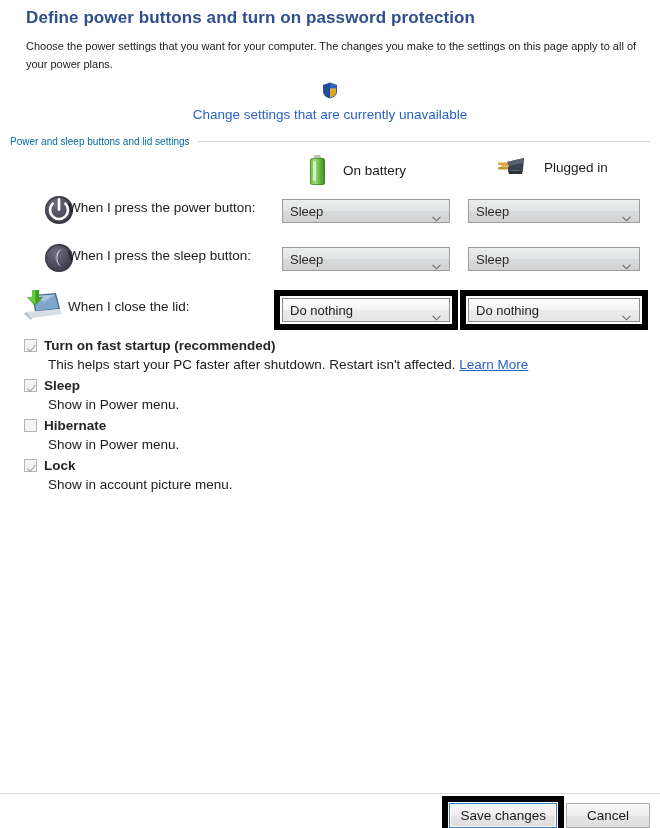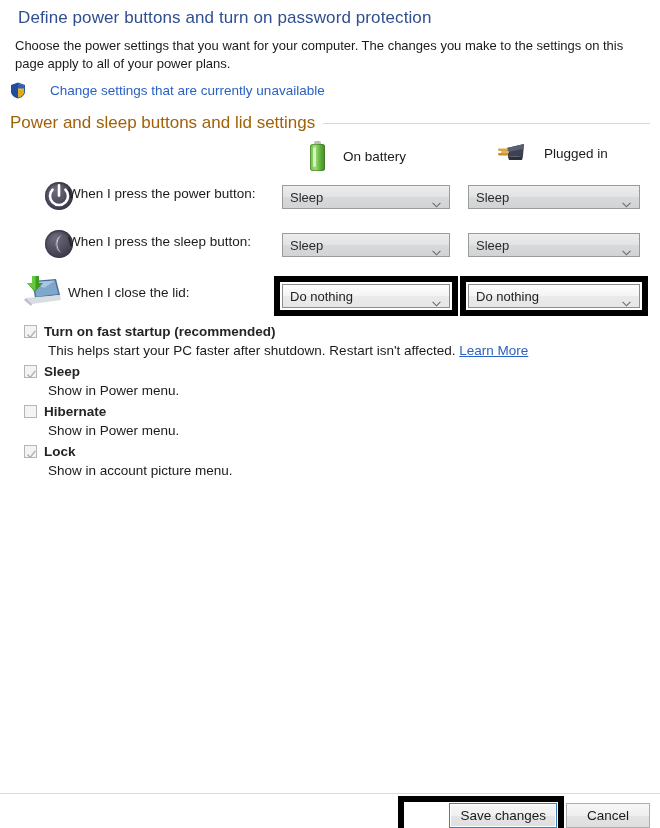--- a/index.html
+++ b/index.html
@@ -22,37 +22,38 @@
     height: 828px;
     box-sizing: border-box;
     padding: 0 10px;
   }
 
   
   .page-title {
     color: #2f4f8f;
     font-size: 17px;
     line-height: 21px;
-    margin: 7px 0 0 8px;
-    font-weight: 400;
+    margin: 7px 0 0 16px;
+    font-weight: 700;
     letter-spacing: 0.1px;
   }
   .intro {
-    font-size: 13px;
+    font-size: 11px;
     line-height: 18px;
-    margin: 9px 0 0 5px;
+    margin: 9px 0 0 16px;
     color: #1b1b1b;
     max-width: 640px;
   }
 
   .uac-row {
     display: flex;
     align-items: center;
     margin-top: 9px;
-    gap: 24px;
+    gap: 8px;
+    flex-direction: column;
   }
   .shield {
     width: 16px;
     height: 17px;
     flex: 0 0 auto;
     position: relative;
   }
   .link {
     color: #2a61c4;
     font-size: 13.5px;
@@ -62,22 +63,22 @@
   .link.underlined { text-decoration: underline; }
 
   
   .group-head {
     display: flex;
     align-items: center;
     gap: 8px;
     margin-top: 14px;
   }
   .group-head .gh-text {
-    font-size: 17px;
-    color: #a16207;
+    font-size: 10px;
+    color: #0369a1;
     white-space: nowrap;
   }
   .group-head .gh-rule {
     flex: 1 1 auto;
     height: 1px;
     background: #d8d8d8;
   }
 
   
   .col-head {
@@ -286,21 +287,20 @@
     cursor: pointer;
     font-family: "Liberation Sans", sans-serif;
   }
   .btn.focused {
     border: 1px solid #3d7ebd;
     box-shadow: inset 0 0 0 1px #ffffff;
   }
   .btn-wrap {
     position: relative;
     display: inline-block;
-    padding-left: 44px;
   }
   .btn-wrap .hl-frame {
     position: absolute;
     left: -7px; top: -7px; right: -7px; bottom: -7px;
     border: 6px solid #000;
     box-sizing: border-box;
     pointer-events: none;
   }
 </style>
 </head>

